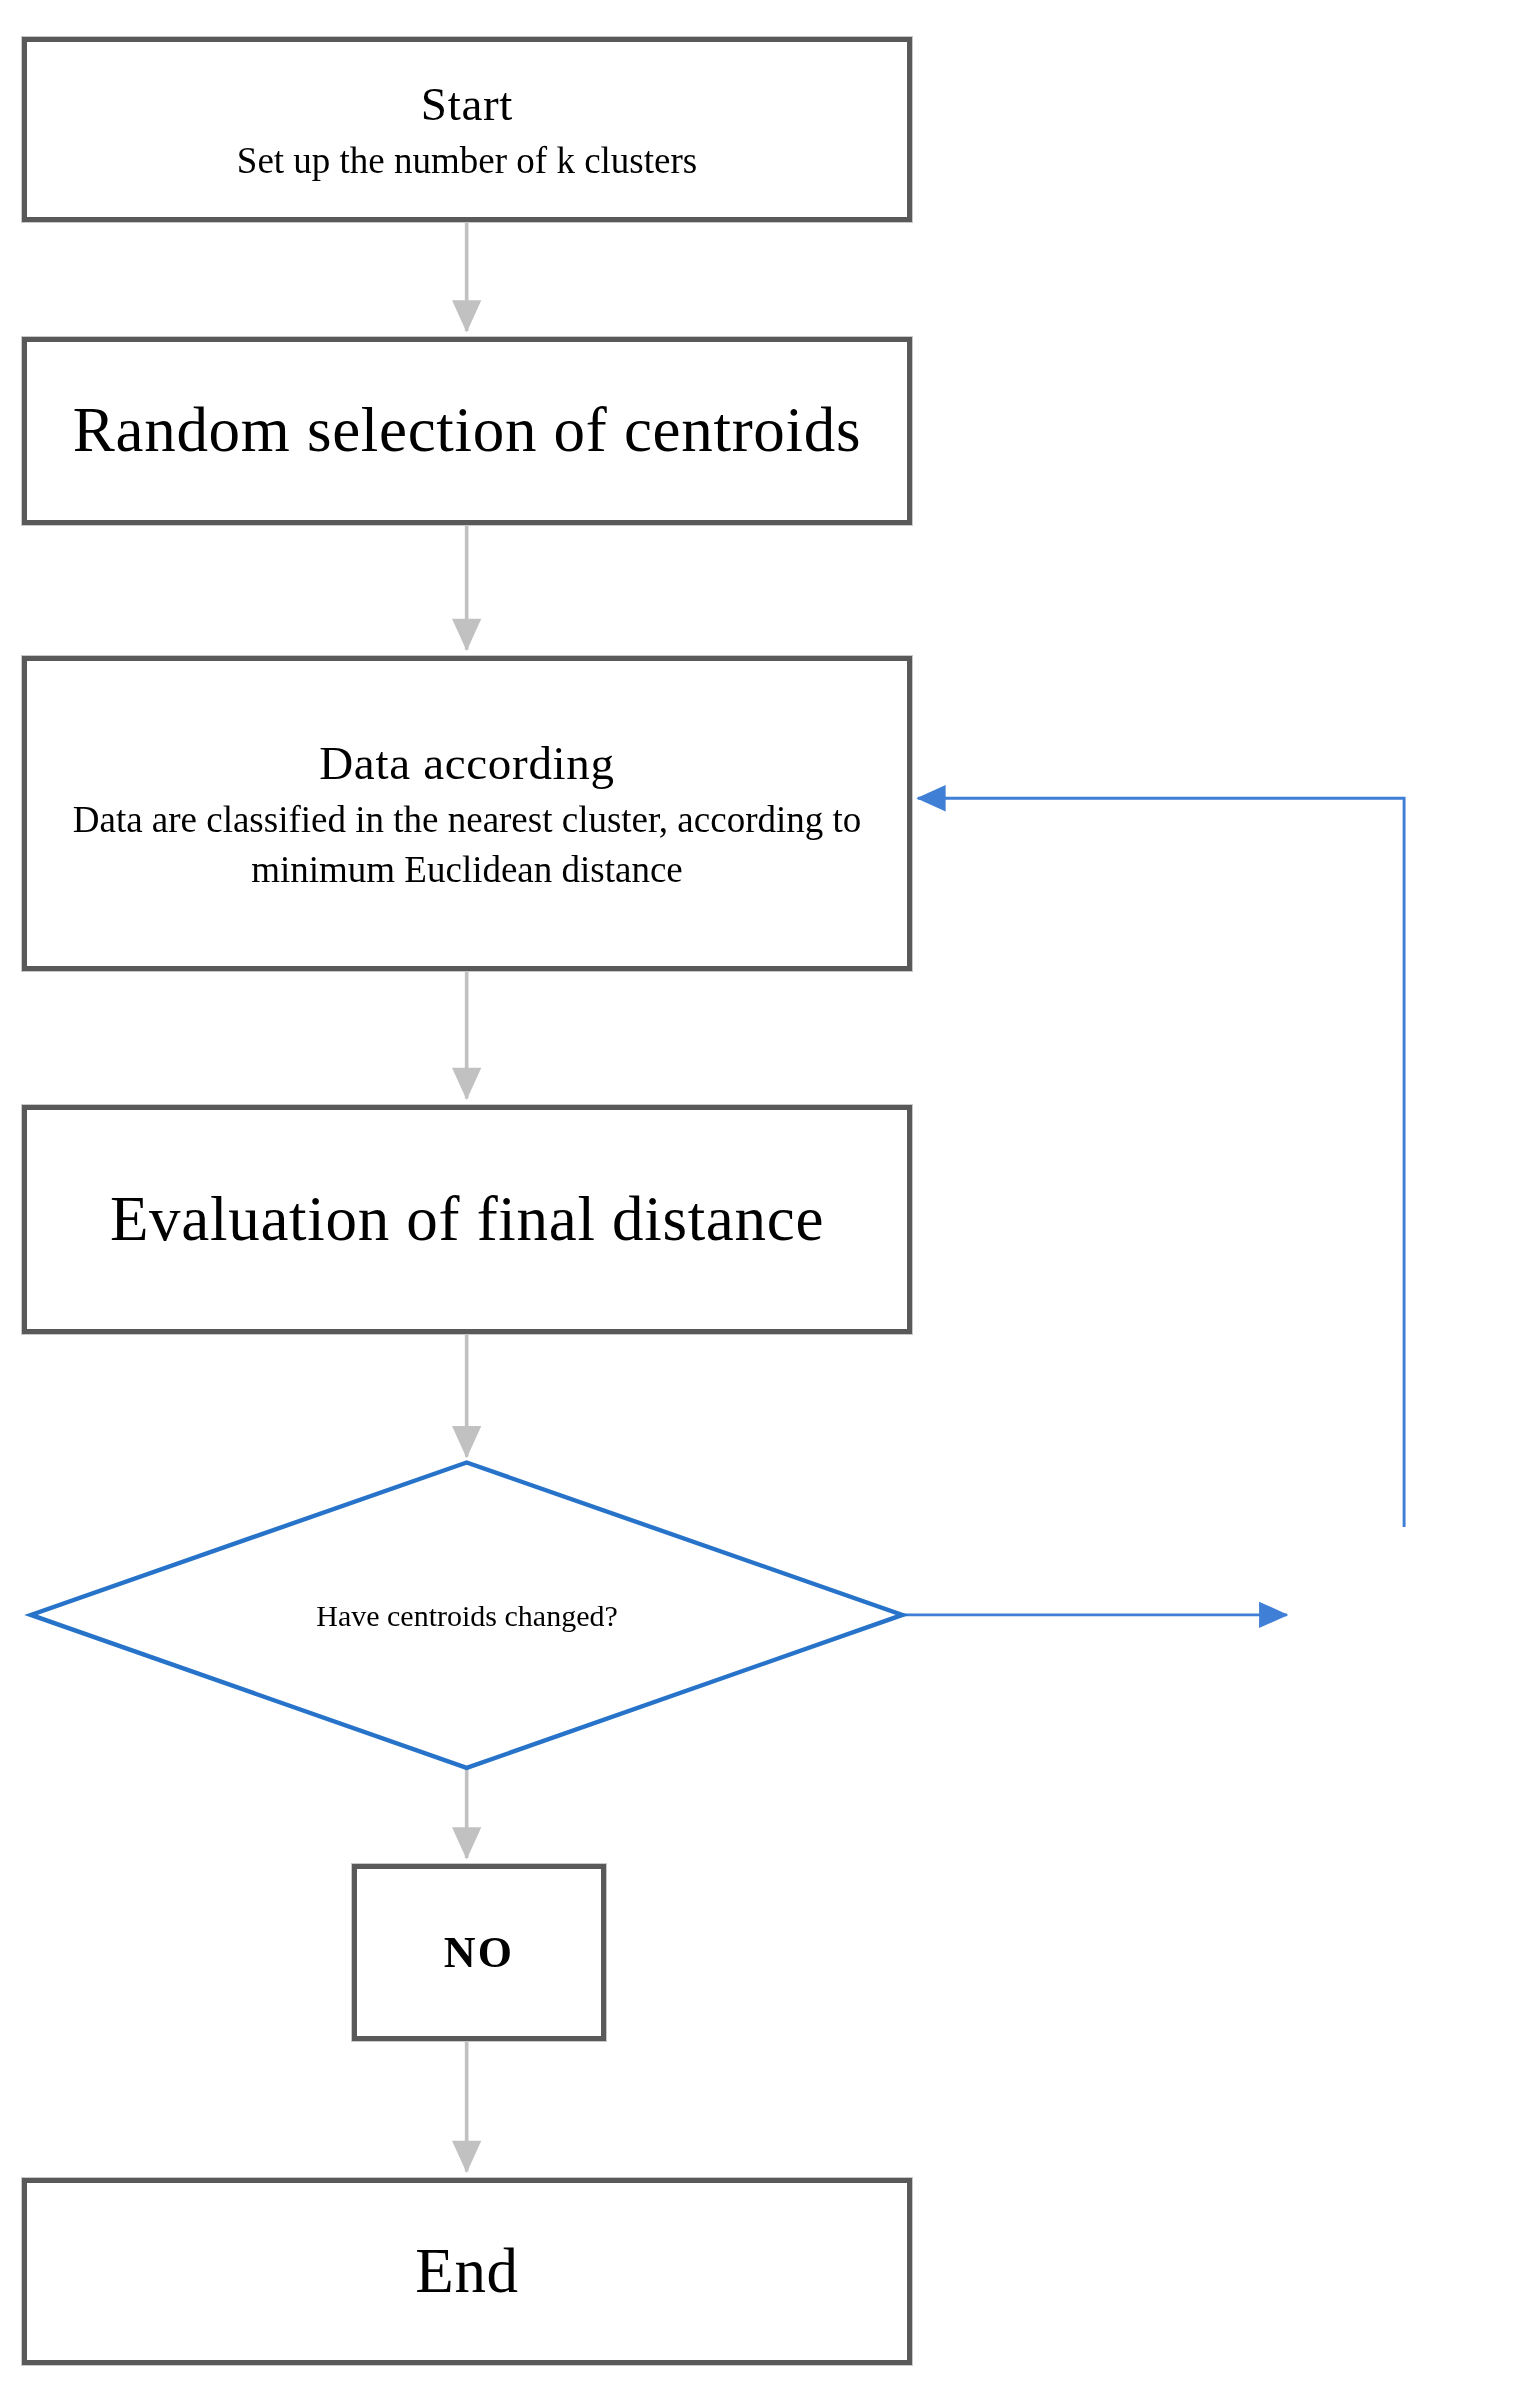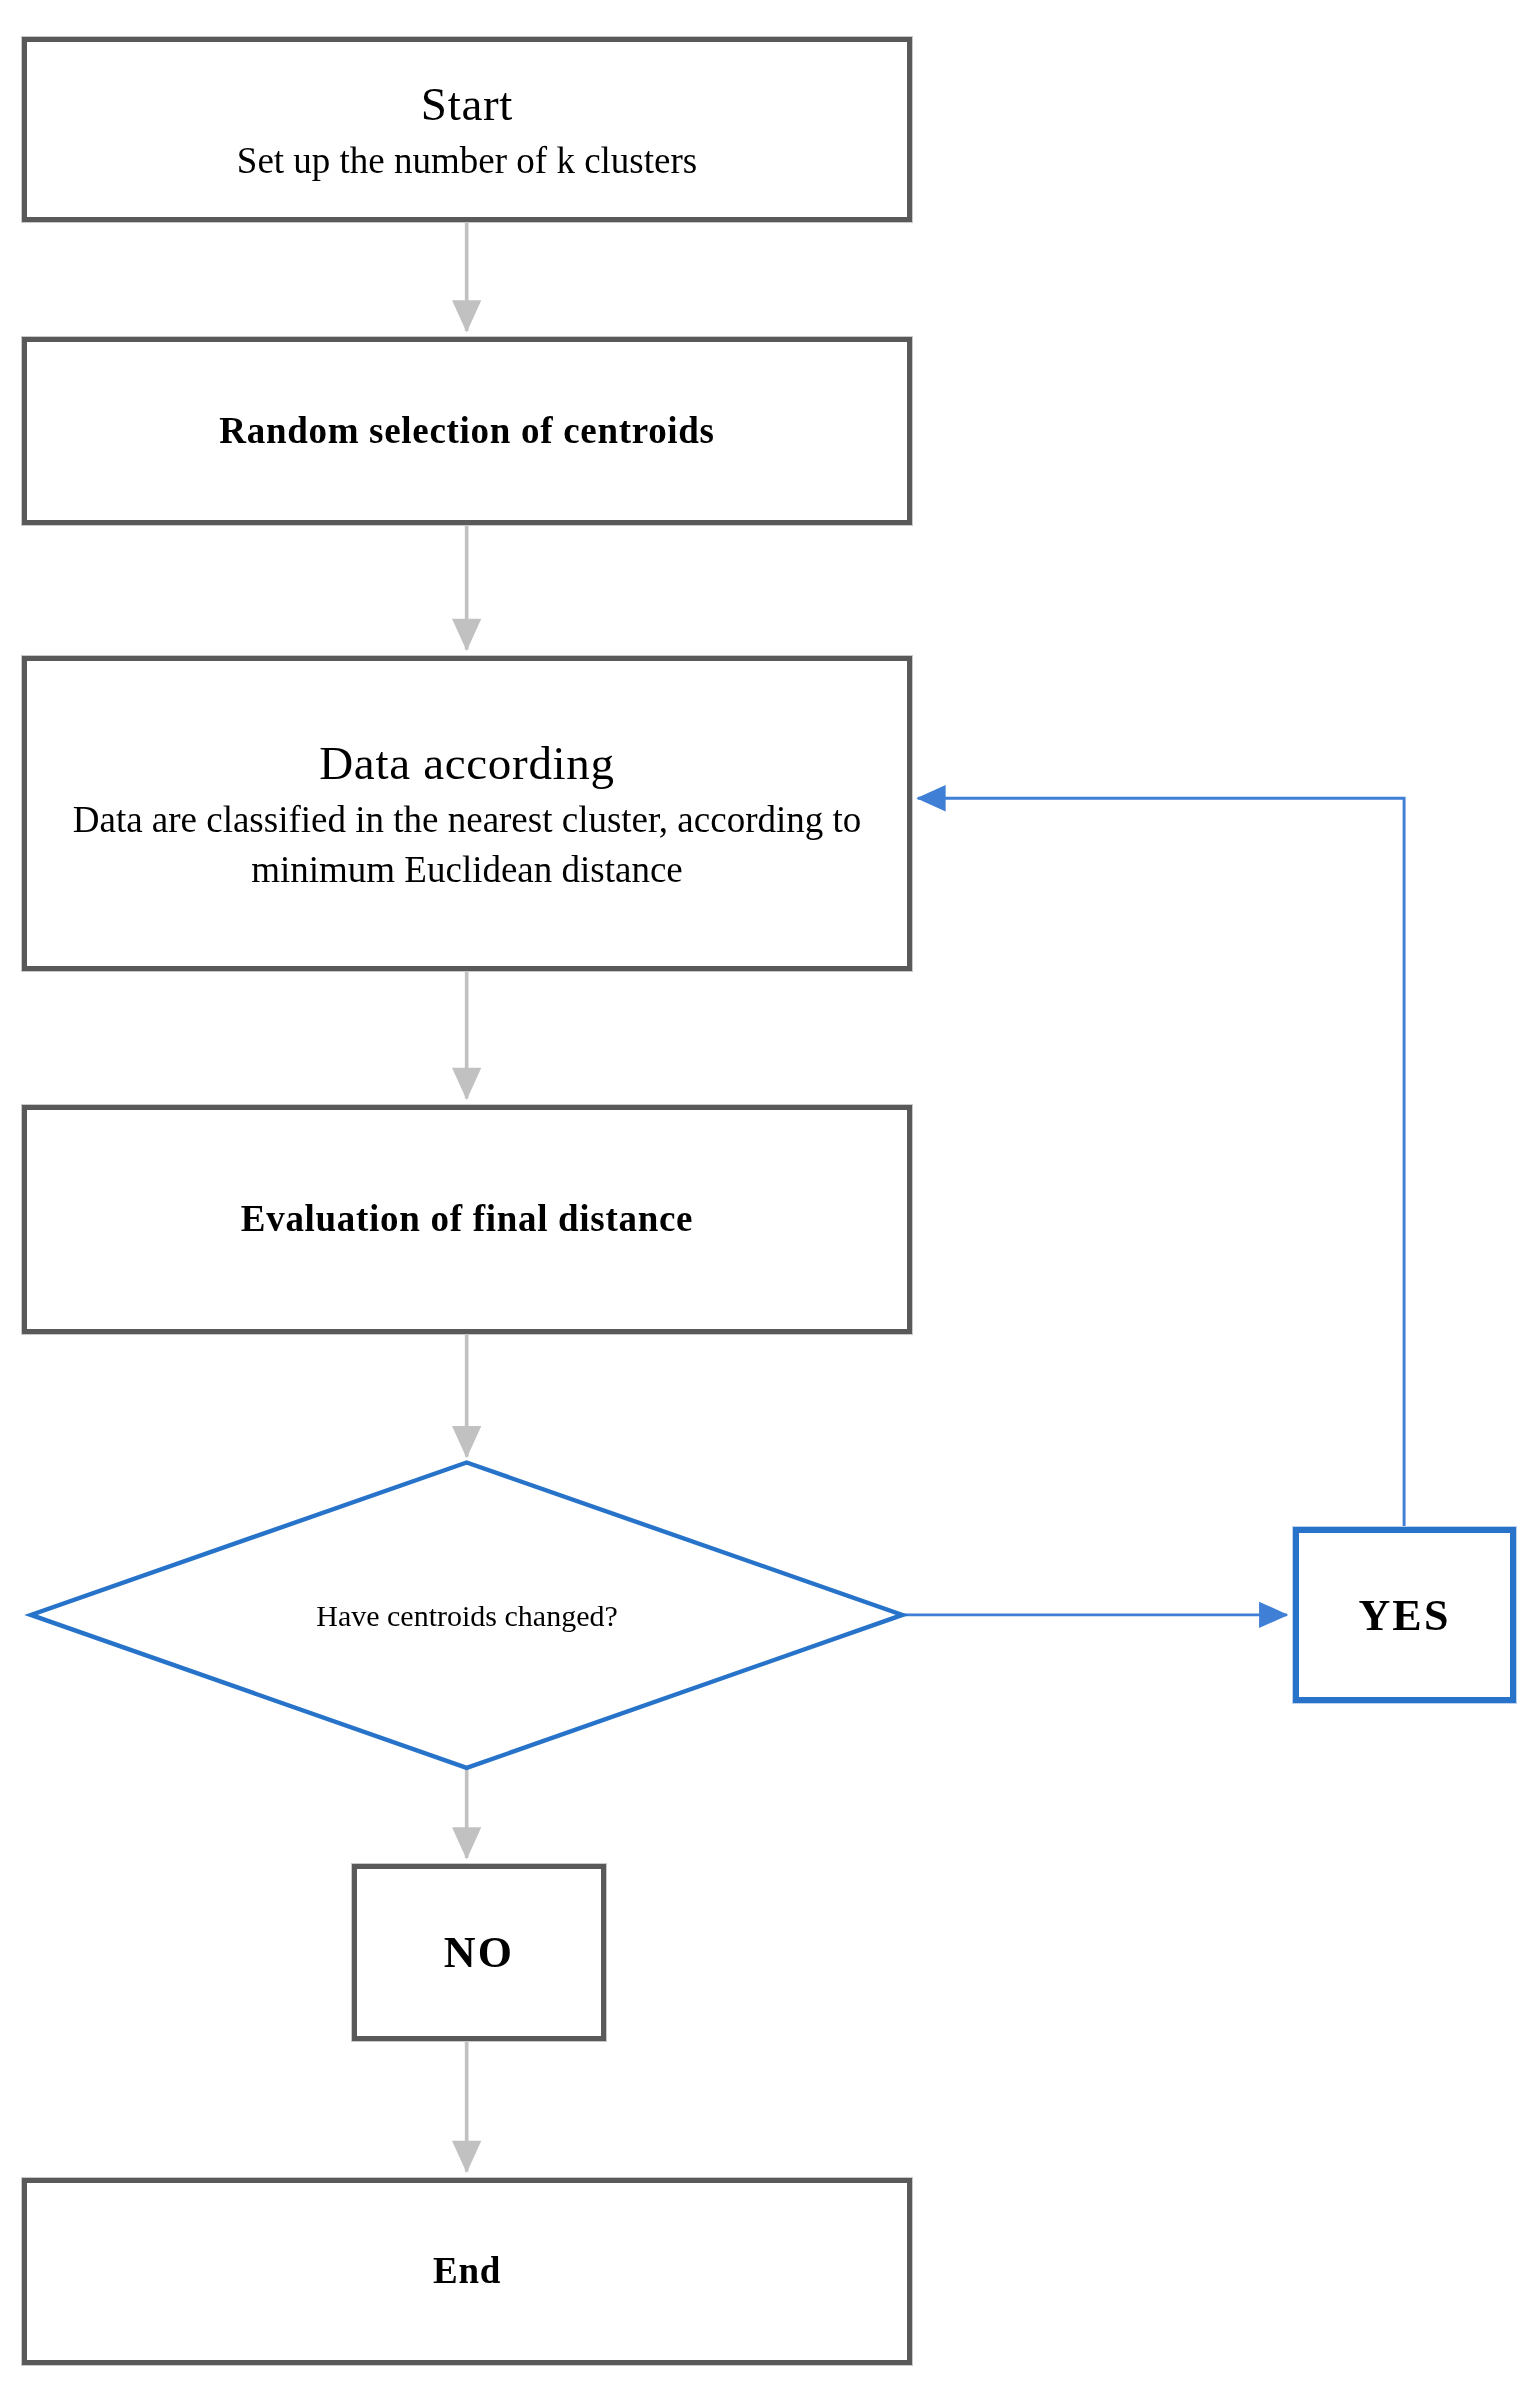--- a/index.html
+++ b/index.html
@@ -55,21 +55,21 @@
   }
   .node-end        {left:22px;  top:2178px; width:890px; height:187px;}
   .node-decision{
     left:31px; top:1463px; width:872px; height:305px;
     background:transparent; position:absolute;
     display:flex;align-items:center;justify-content:center;text-align:center;
   }
 
   .t-title{font-weight:normal;font-size:47px;line-height:1.35;letter-spacing:0.7px;}
   .t-body {font-weight:normal;font-size:37px;line-height:1.35;}
-  .t-label{font-weight:bold;font-size:37px;line-height:1.3;letter-spacing:0.7px;}
+  .t-label{font-weight:normal;font-size:63px;line-height:1.3;letter-spacing:0.7px;}
   .clustering-body{max-width:820px;}
   .decision-text{font-size:30px;line-height:1.4;max-width:410px;}
   .yesno-text{font-weight:bold;font-size:44px;letter-spacing:2.2px;}
 </style>
 </head>
 <body>
 
 <div class="canvas">
 
   <svg class="connector-layer" viewBox="0 0 2101 3262" xmlns="http://www.w3.org/2000/svg">
@@ -110,23 +110,20 @@
   </div>
 
   <div class="node rect-node node-evaluation">
     <div class="t-label">Evaluation of final distance</div>
   </div>
 
   <div class="node-decision">
     <div class="t-body decision-text">Have centroids changed?</div>
   </div>
 
-  <div class="node node-yes">
-    <div class="yesno-text">YES</div>
-  </div>
 
   <div class="node node-no">
     <div class="yesno-text">NO</div>
   </div>
 
   <div class="node rect-node node-end">
     <div class="t-label">End</div>
   </div>
 
 </div>

